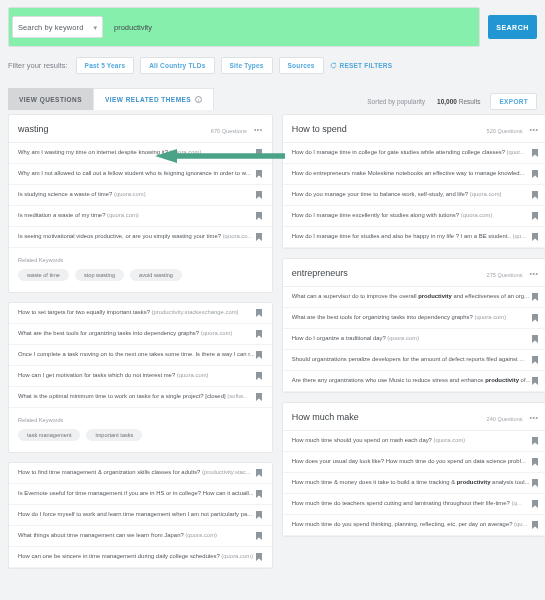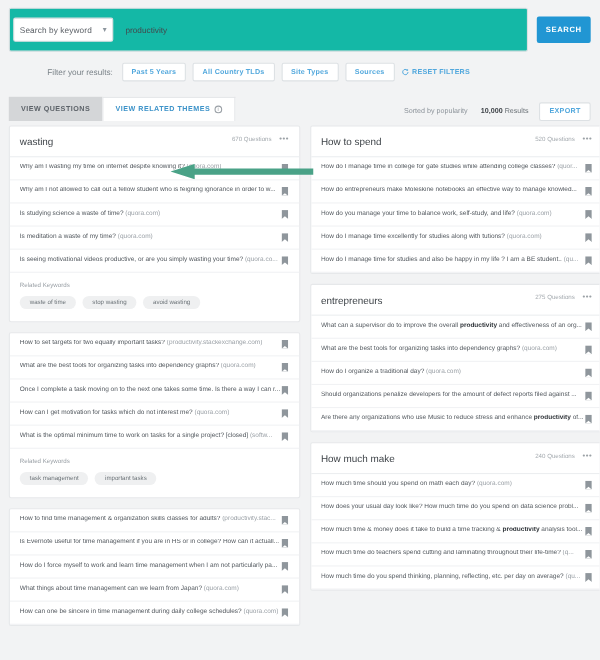--- a/index.html
+++ b/index.html
@@ -7,39 +7,39 @@
     width: 545px; height: 600px;
     background: #f2f3f4;
     font-family: "Liberation Sans", sans-serif;
     overflow: hidden;
   }
   .page { width: 545px; height: 600px; position: relative; background: #f2f3f4; }
 
   
   .searchbar { display: flex; align-items: center; padding: 7px 8px 0 8px; }
   .search-wrap {
-    flex: 1; height: 40px; background: #14b8a6; border: 1px solid #dcdfe2;
+    flex: 1; height: 40px; background: #86efac; border: 1px solid #dcdfe2;
     border-radius: 2px; display: flex; align-items: center;
   }
   .sel-box {
     height: 22px; min-width: 86px; border: 1px solid #dcdfe2; border-radius: 2px;
     margin: 0 0 0 3px; display: flex; align-items: center; justify-content: space-between;
     padding: 0 5px; background: #fff;
   }
   .sel-label { font-size: 7.5px; color: #5b6066; letter-spacing: .1px; }
   .caret { font-size: 7px; color: #8d969e; margin-left: 10px; line-height: 1; }
   .kw { font-size: 7.5px; color: #43484d; margin-left: 11px; }
   .search-btn {
     margin-left: 8px; background: #2196d3; color: #fff; border: none;
     height: 24px; min-width: 49px; border-radius: 2px; font-size: 7px;
     letter-spacing: .5px; font-weight: bold; cursor: pointer;
   }
 
   
-  .filters { display: flex; align-items: center; padding: 10px 8px 0 8px; margin-left: 35px; }
+  .filters { display: flex; align-items: center; padding: 10px 8px 0 8px; }
   .filter-lead { font-size: 7.5px; color: #7b8389; margin-right: 8px; }
   .chip {
     border: 1px solid #dde1e4; border-radius: 2px; background: #fff;
     height: 17px; display: flex; align-items: center; padding: 0 8px;
     font-size: 6.5px; color: #52a8dd; font-weight: bold; letter-spacing: .2px;
     margin-right: 6px; cursor: pointer; white-space: nowrap;
   }
   .reset { display: flex; align-items: center; font-size: 6.5px; color: #52a8dd;
            font-weight: bold; letter-spacing: .2px; cursor: pointer; }
   .reset svg { margin-right: 3px; }
@@ -63,21 +63,21 @@
                 font-size: 6.5px; color: #52a8dd; font-weight: bold; letter-spacing: .3px;
                 cursor: pointer; }
 
   
   .arrow { position: absolute; left: 155px; top: 63px; width: 130px; height: 14px; }
 
   
   .grid { display: flex; padding: 0 8px; gap: 9px; margin-top: 4px; }
   .col { flex: 1; display: flex; flex-direction: column; gap: 9px; }
   .card { background: #fff; border: 1px solid #e6e8ea; border-radius: 2px; }
-  .card-head { display: flex; align-items: flex-start; padding: 9px 9px 8px 9px;
+  .card-head { display: flex; align-items: flex-end; padding: 9px 9px 8px 9px;
                border-bottom: 1px solid #eceef0; }
   .card-title { font-size: 9px; color: #3f4449; }
   .card-count { margin-left: auto; font-size: 5.6px; color: #a3a9ae; }
   .dots { margin-left: 7px; font-size: 7px; color: #9ba1a6; letter-spacing: .5px;
           cursor: pointer; line-height: 1; position: relative; top: -1px; }
   .q-row { display: flex; align-items: center; padding: 6px 8px 6px 9px;
            border-bottom: 1px solid #f1f2f4; }
   .q-text { font-size: 5.9px; color: #51575d; line-height: 1.2; flex: 1;
             white-space: nowrap; overflow: hidden; text-overflow: ellipsis; }
   .q-text b { color: #2e3338; font-weight: bold; }

